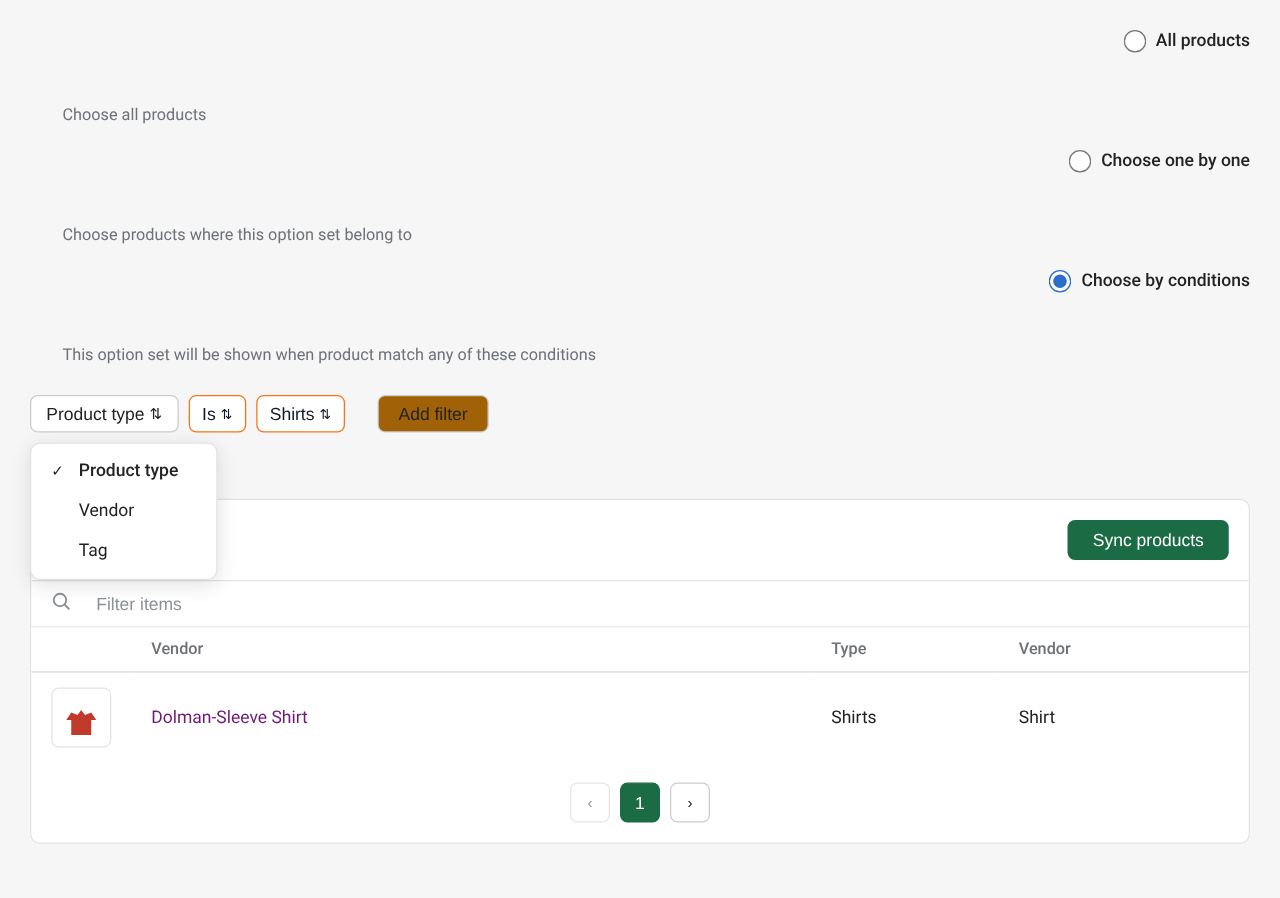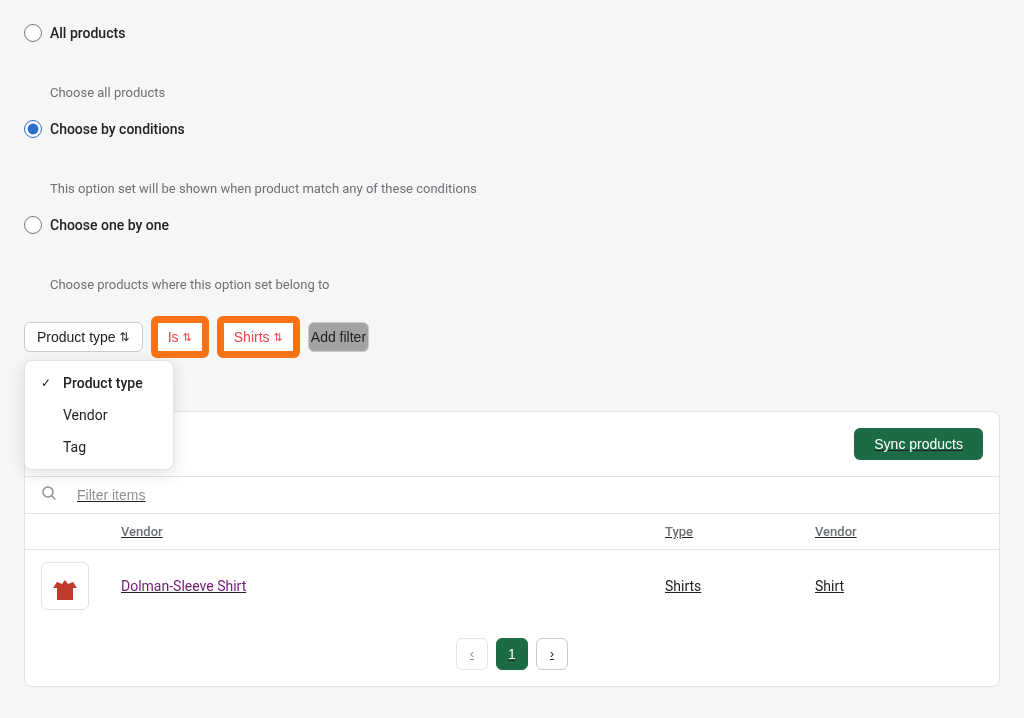--- a/index.html
+++ b/index.html
@@ -22,20 +22,21 @@
     }
     .radio-option {
       display: flex;
       flex-direction: column;
       gap: 4px;
     }
     .radio-label-row {
       display: flex;
       align-items: center;
       gap: 8px;
+      justify-content: flex-end;
     }
     .radio-input {
       width: 18px;
       height: 18px;
       accent-color: #2c6ecb;
       cursor: pointer;
     }
     .radio-title {
       font-size: 14px;
       font-weight: 500;
@@ -65,35 +66,36 @@
       font-size: 14px;
       cursor: pointer;
       color: #202223;
       position: relative;
     }
     .select-btn {
       display: flex;
       align-items: center;
       gap: 4px;
       padding: 6px 10px;
-      border: 7px solid #f97316;
-      border-radius: 6px;
-      background: #fff;
-      font-size: 14px;
-      cursor: pointer;
-      color: #ef4444;
+      border: 1px solid #f97316;
+      border-radius: 6px;
+      background: #fff;
+      font-size: 14px;
+      cursor: pointer;
+      color: #0f172a;
     }
     .add-filter-btn {
-      padding: 6px 2px;
+      padding: 6px 16px;
       border: 1px solid #c9cccf;
       border-radius: 6px;
-      background: #a3a3a3;
-      font-size: 14px;
-      cursor: pointer;
-      color: #202223;
+      background: #a16207;
+      font-size: 14px;
+      cursor: pointer;
+      color: #202223;
+      margin-left: 18px;
     }
     .filter-tag {
       display: flex;
       align-items: center;
       gap: 6px;
       padding: 4px 10px;
       border: 1px solid #c9cccf;
       border-radius: 16px;
       background: #fff;
       font-size: 13px;
@@ -133,21 +135,20 @@
       font-size: 12px;
       color: #202223;
       width: 14px;
     }
     
     .table-card {
       background: #fff;
       border: 1px solid #e1e3e5;
       border-radius: 8px;
       overflow: hidden;
-      text-decoration: underline;
     }
     .table-header-row {
       display: flex;
       justify-content: flex-end;
       padding: 16px;
     }
     .sync-btn {
       padding: 8px 20px;
       background: #1b6b45;
       color: #fff;
@@ -269,32 +270,32 @@
     <div class="radio-option">
       <div class="radio-label-row">
         <input type="radio" class="radio-input" name="product-select" id="radio-all" style="">
         <label class="radio-title" for="radio-all">All products</label>
       </div>
       <div class="radio-desc">Choose all products</div>
     </div>
 
     <div class="radio-option">
       <div class="radio-label-row">
+        <input type="radio" class="radio-input" name="product-select" id="radio-one" style="">
+        <label class="radio-title" for="radio-one">Choose one by one</label>
+      </div>
+      <div class="radio-desc">Choose products where this option set belong to</div>
+    </div>
+
+    <div class="radio-option">
+      <div class="radio-label-row">
         <input type="radio" class="radio-input" name="product-select" id="radio-conditions" checked="" style="">
         <label class="radio-title" for="radio-conditions">Choose by conditions</label>
       </div>
       <div class="radio-desc">This option set will be shown when product match any of these conditions</div>
-    </div>
-
-    <div class="radio-option">
-      <div class="radio-label-row">
-        <input type="radio" class="radio-input" name="product-select" id="radio-one" style="">
-        <label class="radio-title" for="radio-one">Choose one by one</label>
-      </div>
-      <div class="radio-desc">Choose products where this option set belong to</div>
     </div>
   </div>
 
   <div class="filter-row">
 
     <div style="position:relative;">
       <button class="filter-dropdown-btn">
         <span>Product type</span>
         <span style="font-size:12px;">⇅</span>
       </button>

